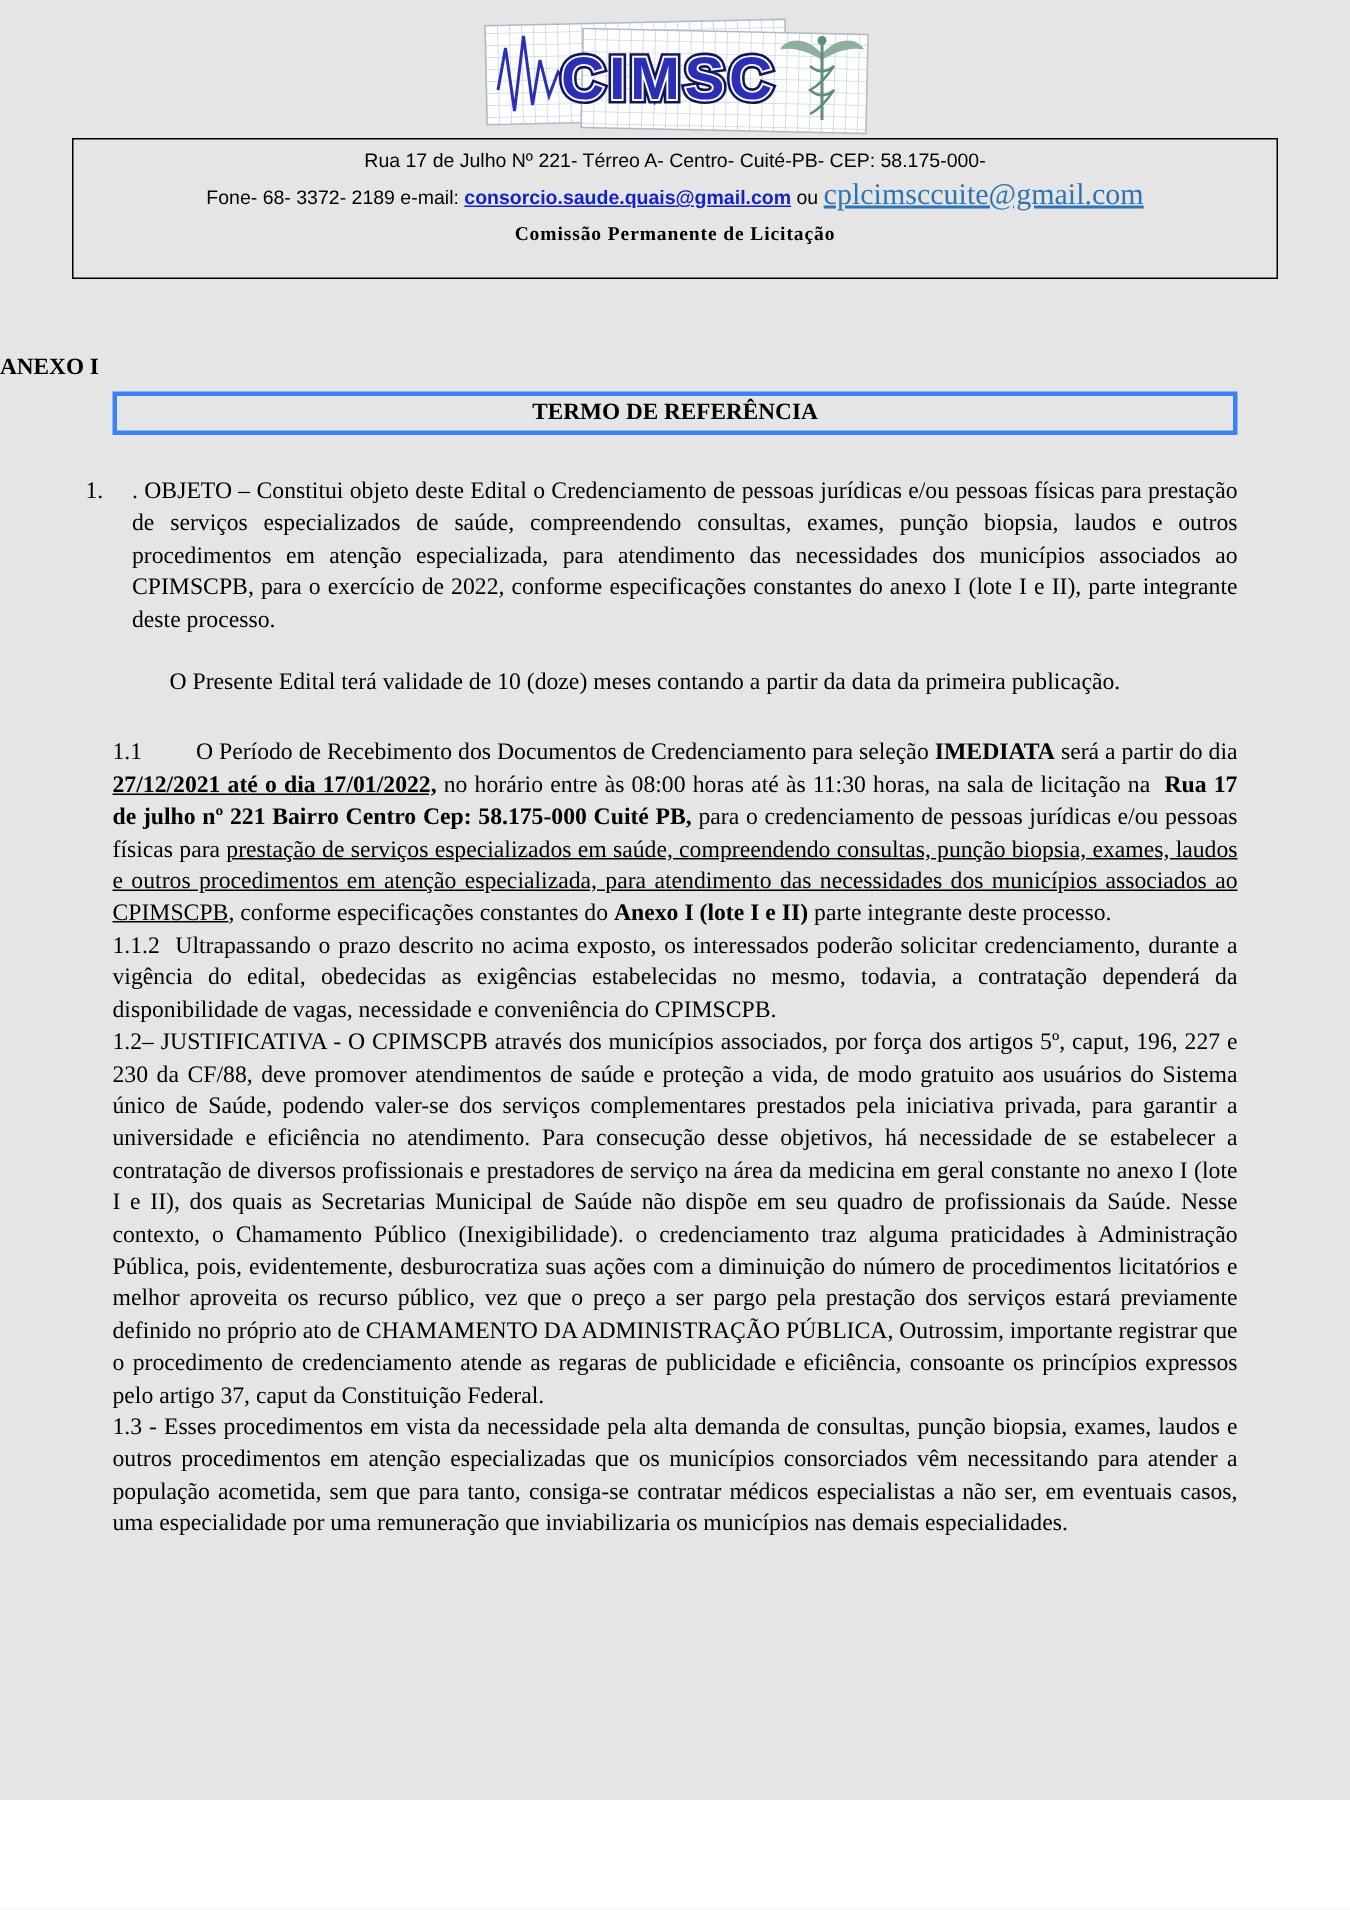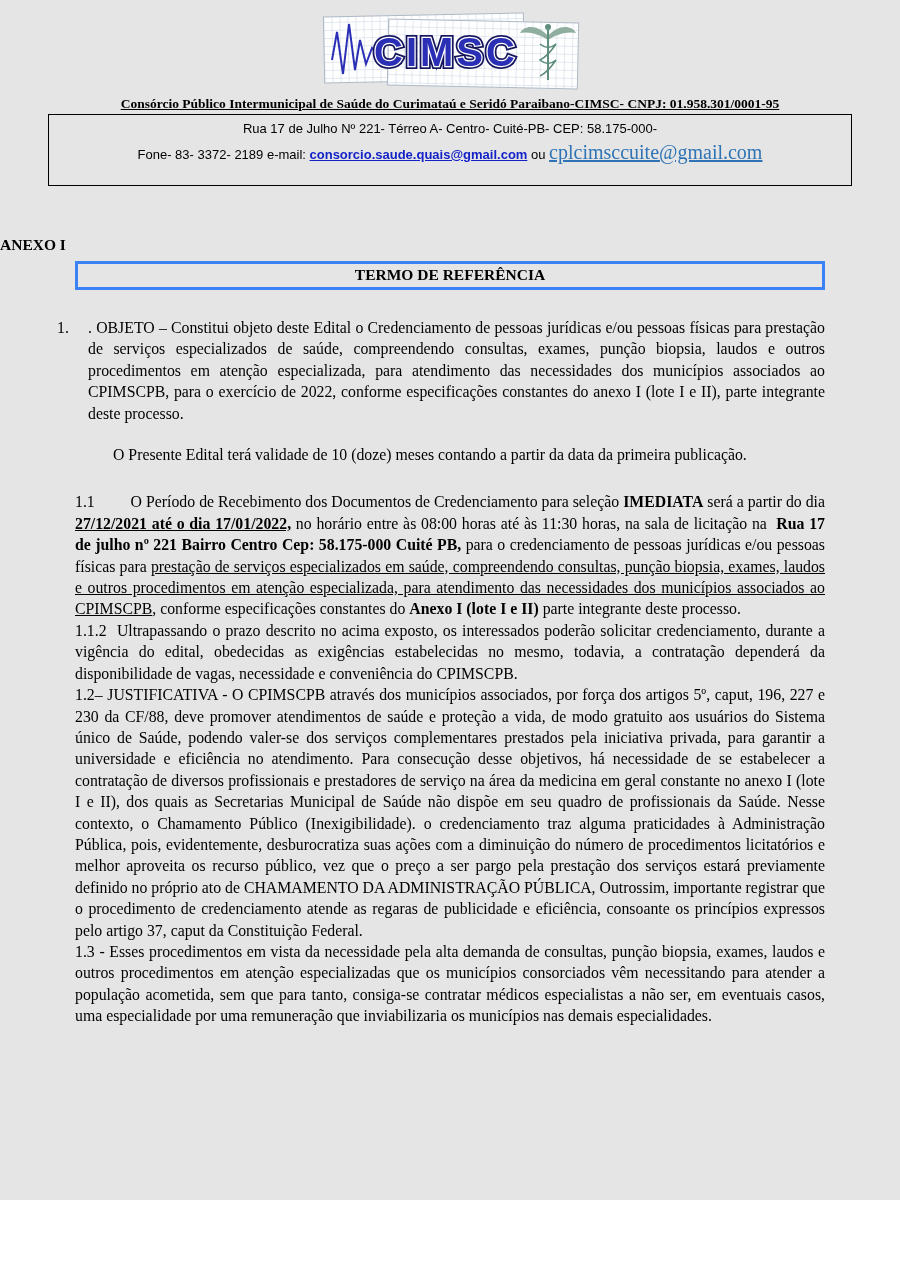--- a/index.html
+++ b/index.html
@@ -60,25 +60,25 @@
         <path d="M240 24 C250 12 264 13 268 21 C258 19 248 23 240 28" fill="#8fae9f" stroke="none"></path>
         <circle cx="240" cy="15" r="3" fill="#5f8d7c" stroke="none"></circle>
         <line x1="240" y1="18" x2="240" y2="68"></line>
         <path d="M232 32 Q240 39 248 32 Q240 44 232 48 Q240 55 248 48 Q240 60 232 64" stroke-width="1.6"></path>
       </g>
       <text x="138" y="54" text-anchor="middle" font-family="Liberation Sans, sans-serif" font-size="40" font-weight="bold" letter-spacing="3" fill="#15155e" stroke="#15155e" stroke-width="6" paint-order="stroke">CIMSC</text>
       <text x="138" y="54" text-anchor="middle" font-family="Liberation Sans, sans-serif" font-size="40" font-weight="bold" letter-spacing="3" fill="#2b2fb5" stroke="#ffffff" stroke-width="2.5" paint-order="stroke">CIMSC</text>
     </svg>
   </div>
 
-  <div class="org-line">Consórcio Público Intermunicipal de Saúde do Curimataú e Seridó Paraibano-CIMSC- CNPJ: 01.958.301/0001-95</div>
 
   <div class="info-box">
     <div class="addr">Rua 17 de Julho Nº 221- Térreo A- Centro- Cuité-PB- CEP: 58.175-000-</div>
-    <div class="phone"><span>Fone- 83- 3372- 2189 e-mail: </span><span class="email-1">consorcio.saude.quais@gmail.com</span><span> ou </span><span class="email-2">cplcimsccuite@gmail.com</span></div>
+    <div class="phone"><span>Fone- 68- 3372- 2189 e-mail: </span><span class="email-1">consorcio.saude.quais@gmail.com</span><span> ou </span><span class="email-2">cplcimsccuite@gmail.com</span></div>
+    <div class="commission">Comissão Permanente de Licitação</div>
   </div>
 
   <div class="annex">ANEXO I</div>
 
   <div class="ref-box">
     <span>TERMO DE REFERÊNCIA</span>
   </div>
 
   <div class="body-text">
     <div class="para p-list">

